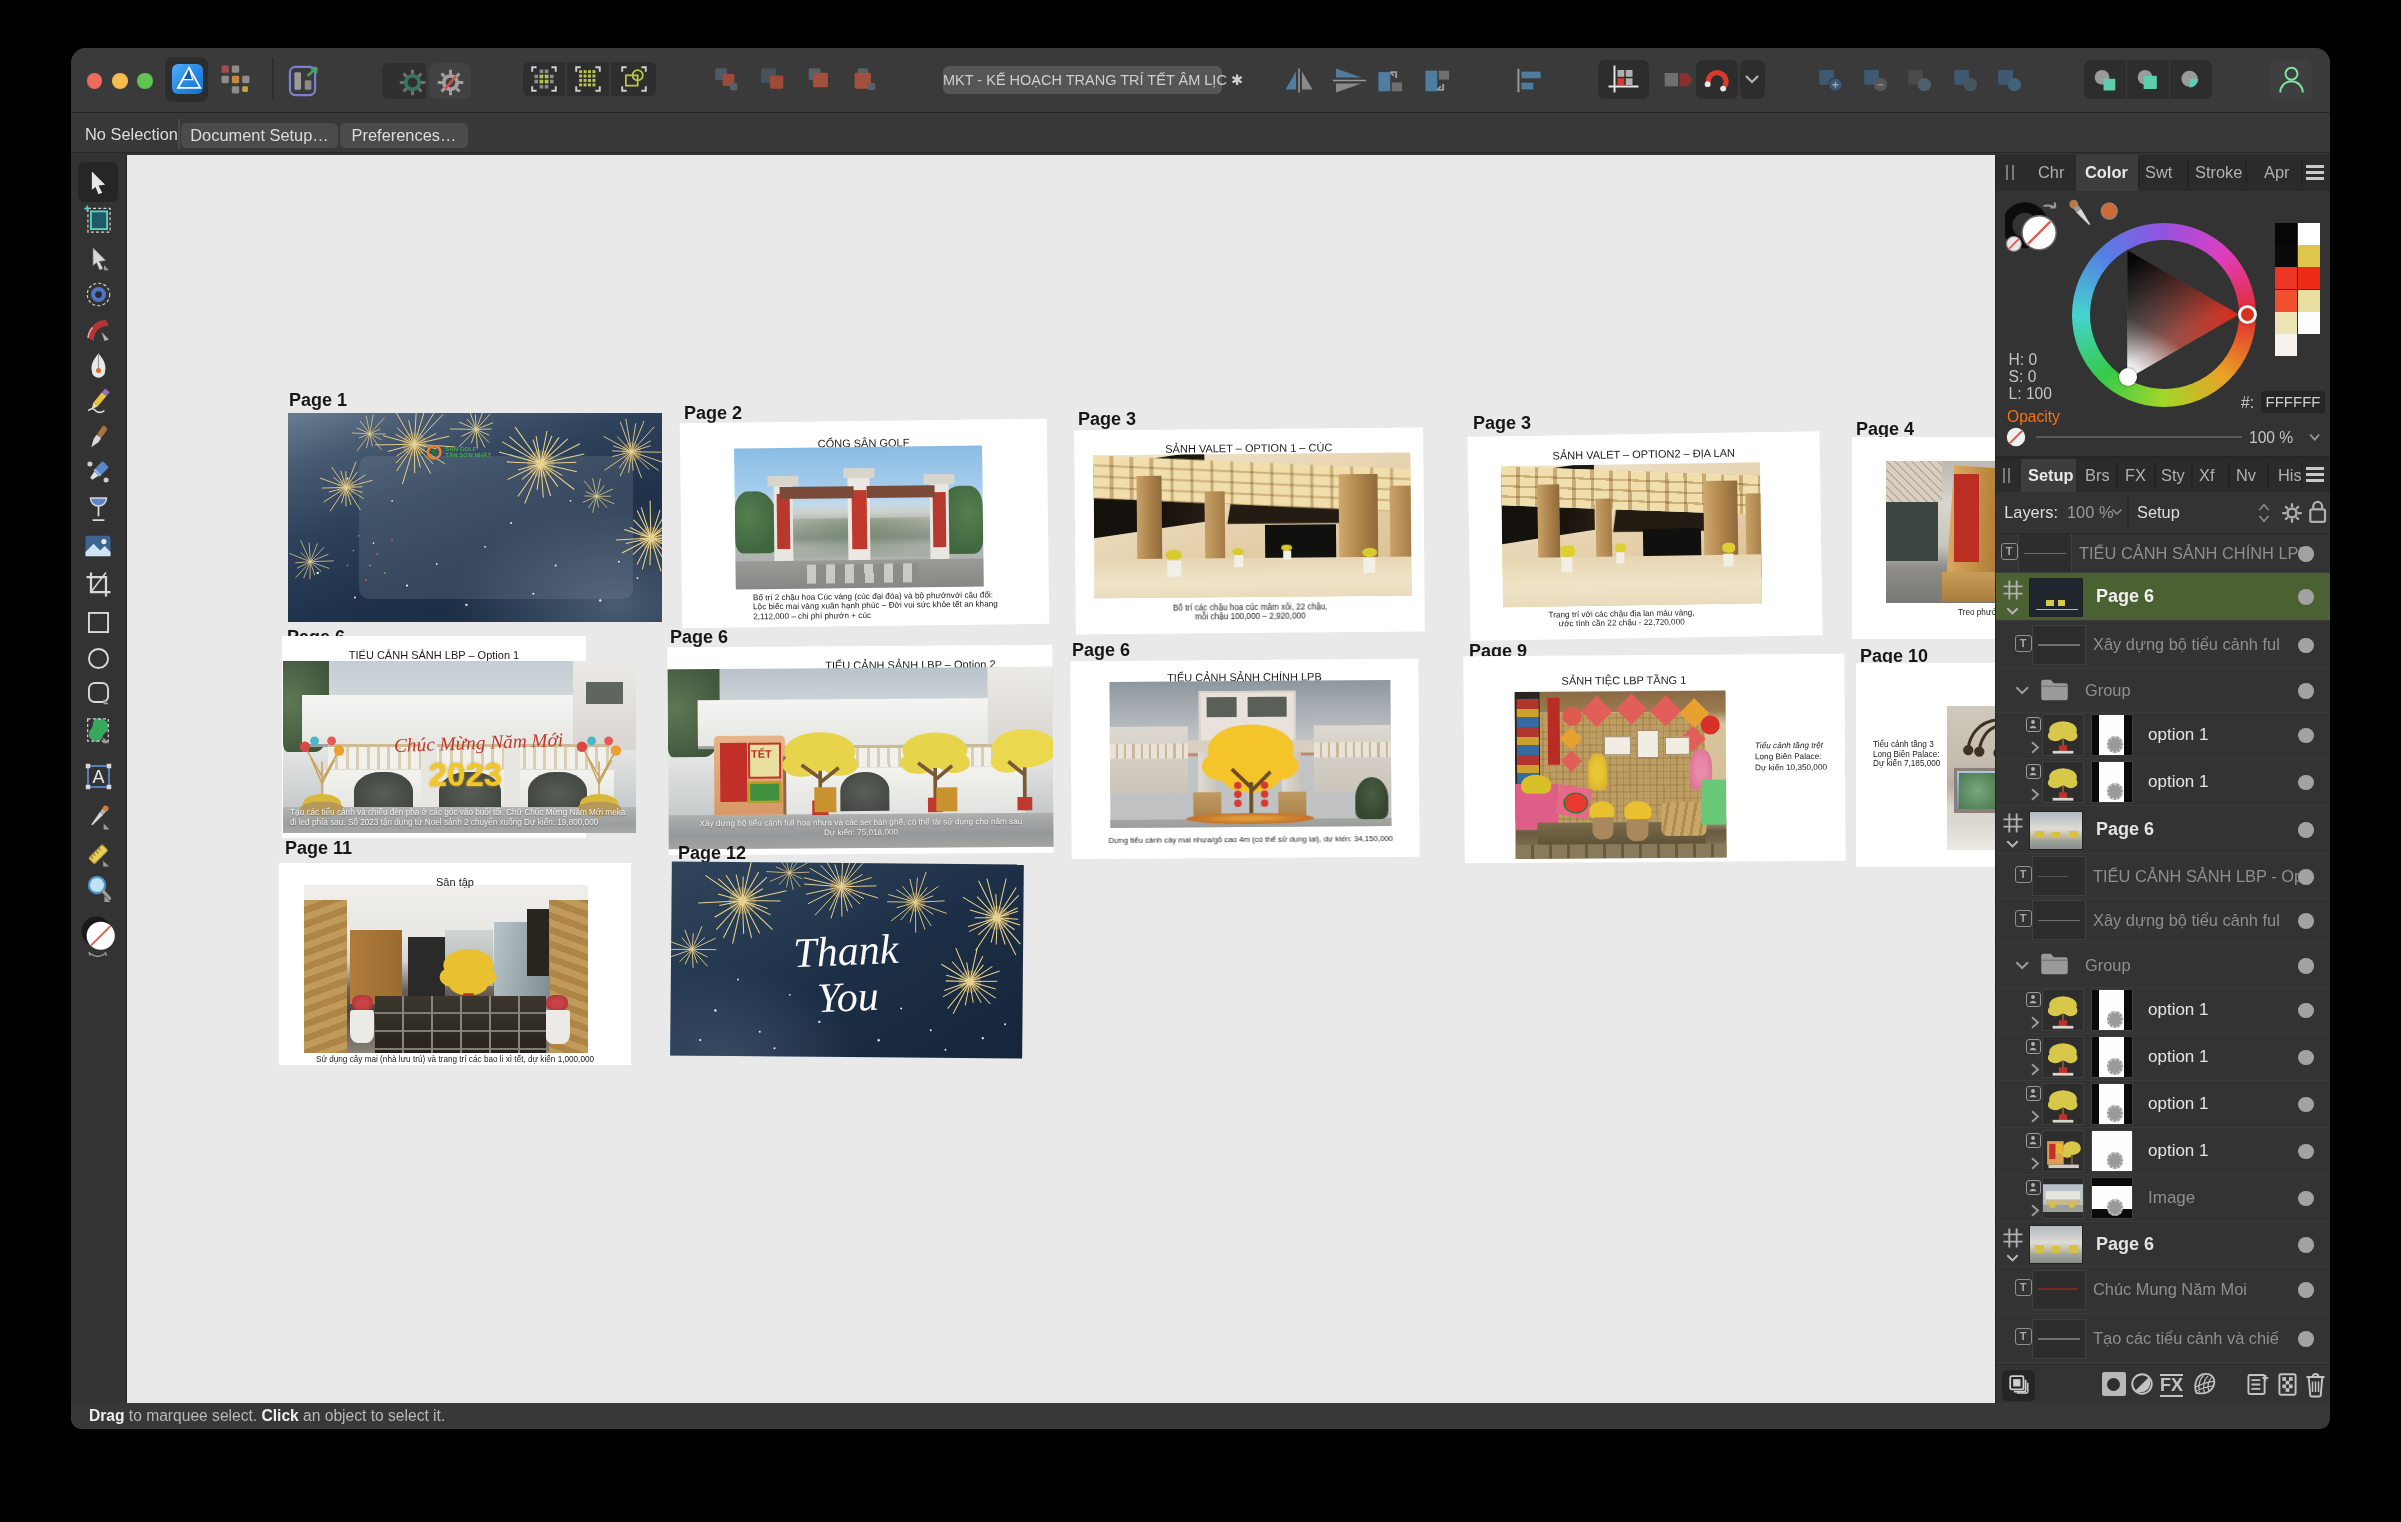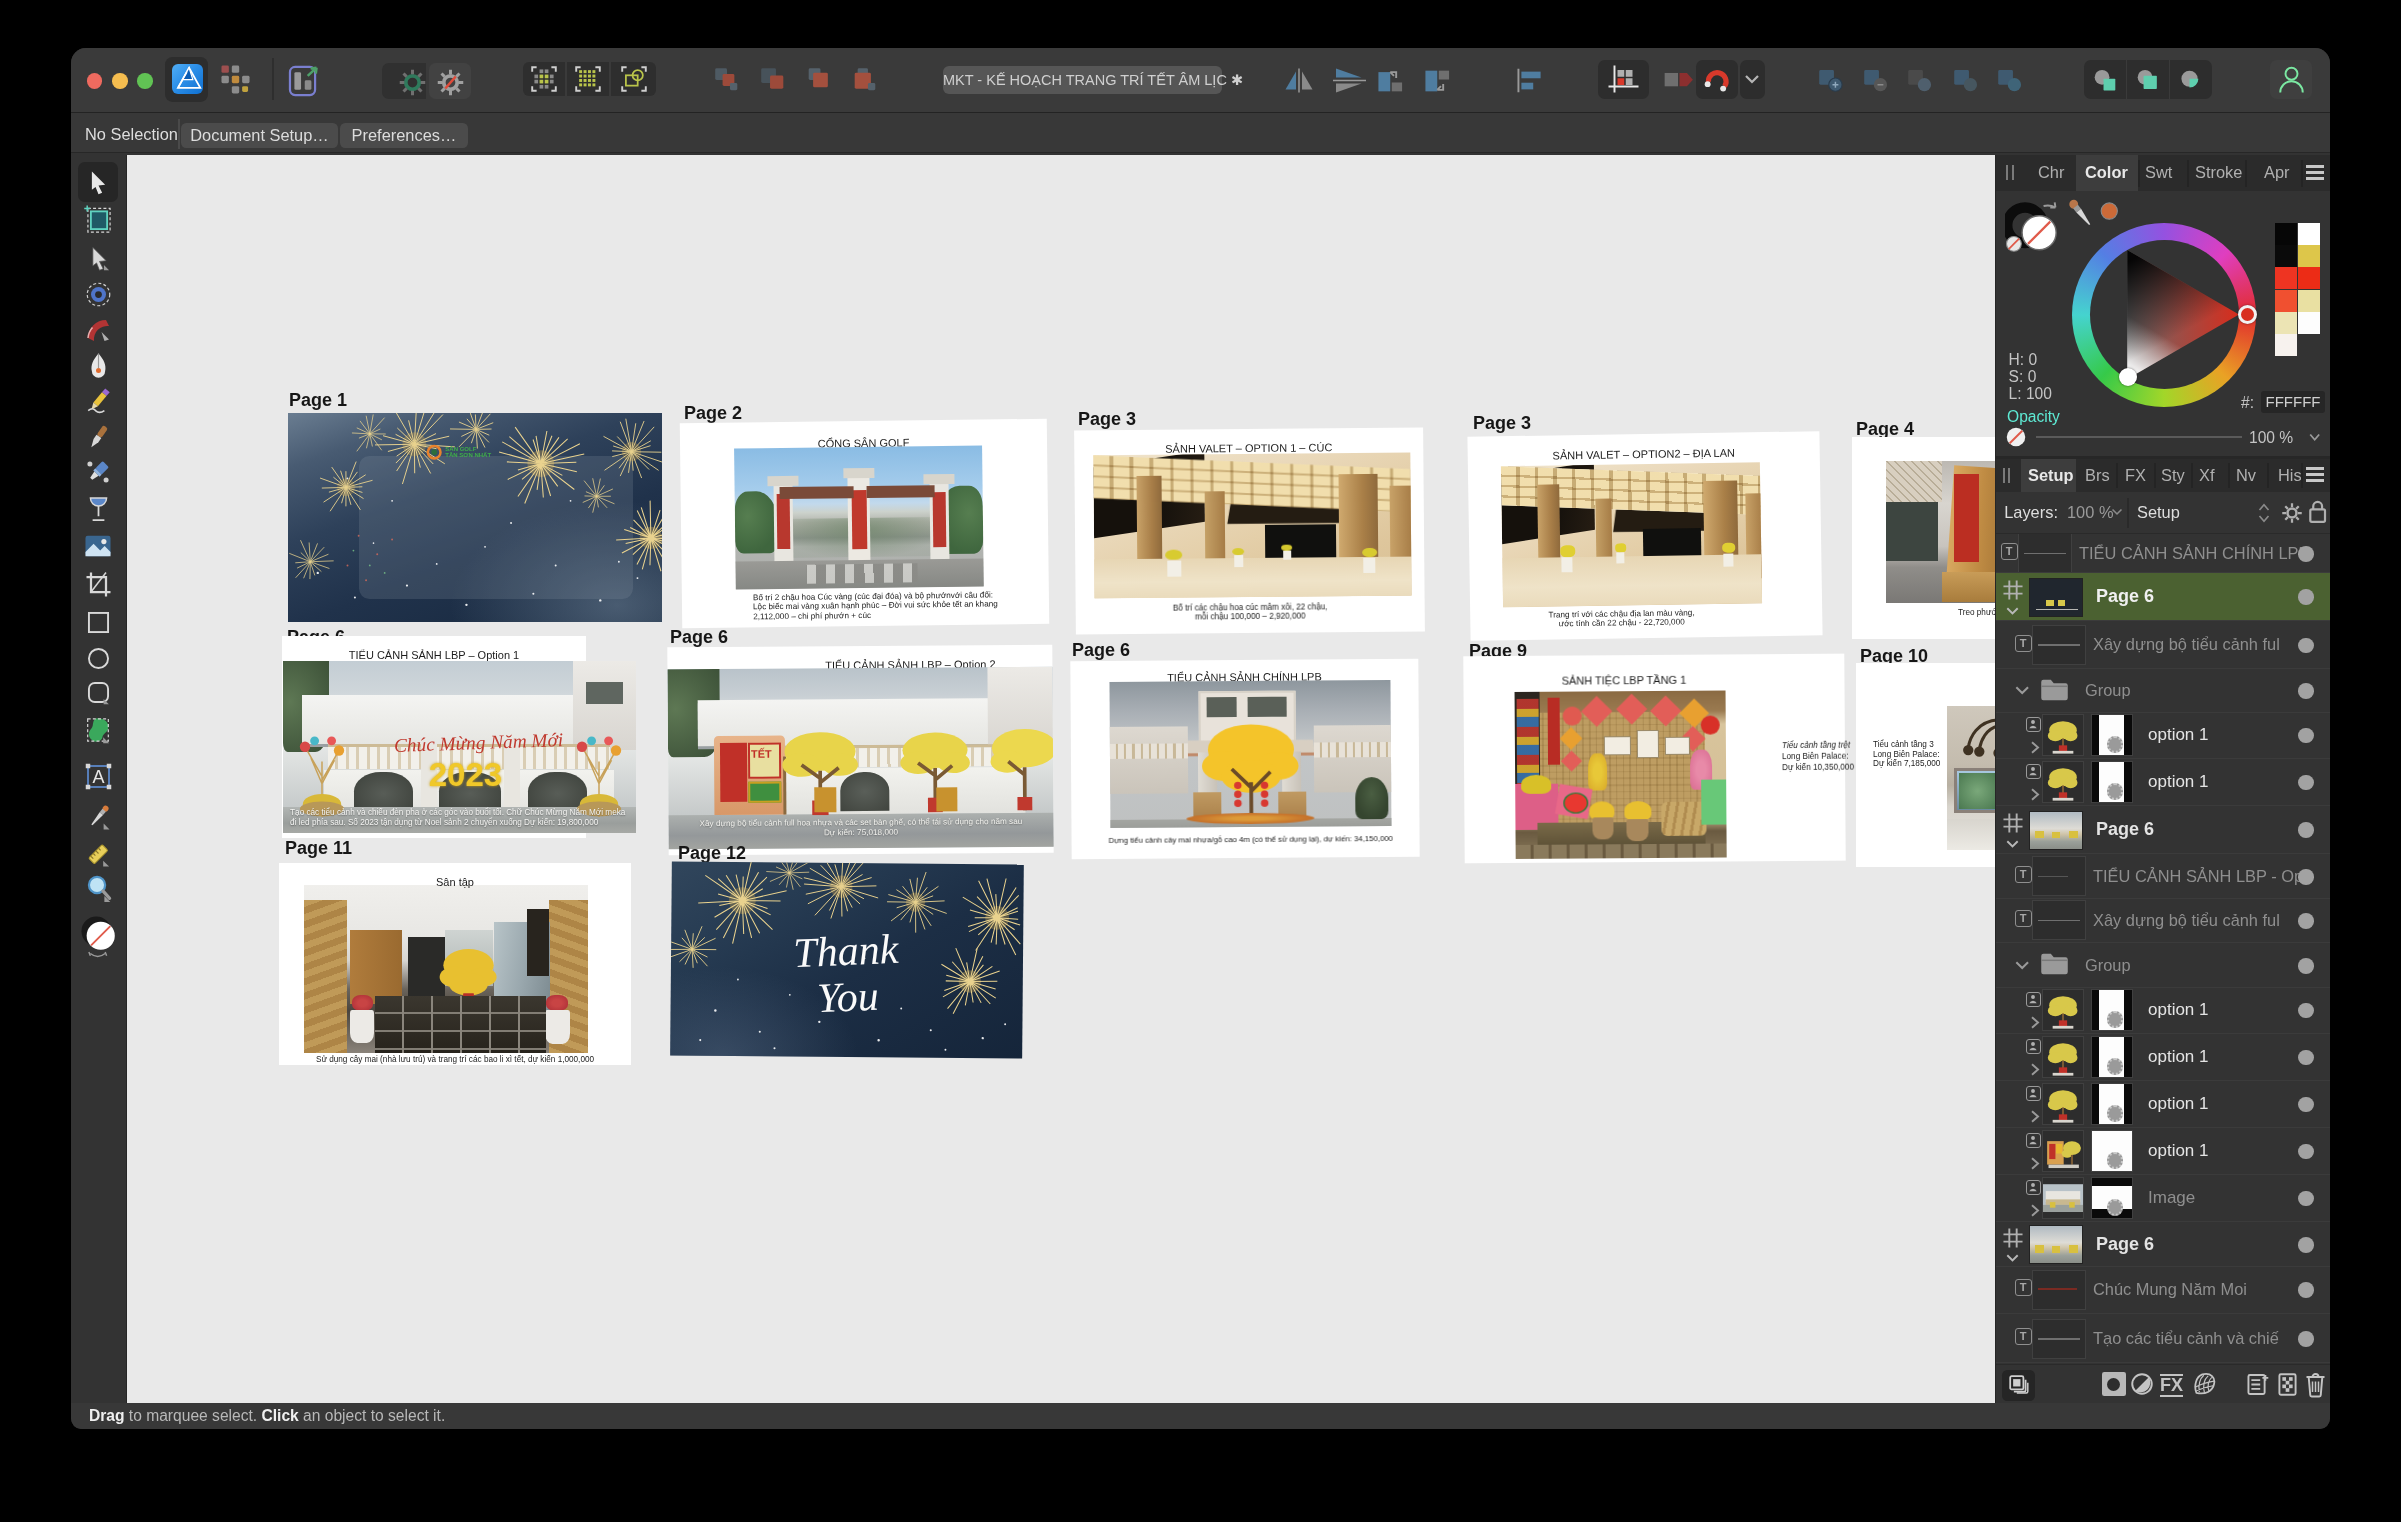--- a/index.html
+++ b/index.html
@@ -679,21 +679,21 @@
           <div class="abs" style="left:48px;top:101px;width:25px;height:21px;background:radial-gradient(#e83830 60%,#208038 65%);border-radius:50%;"></div>
           <div class="abs" style="left:22px;top:131px;width:168px;height:22px;background:linear-gradient(#7a6a48,#5f5338);"></div>
           <div class="abs" style="left:74px;top:110px;width:25px;height:18px;background:#e8c030;border-radius:50% 50% 30% 30%;"></div>
           <div class="abs" style="left:77px;top:126px;width:21px;height:22px;background:#a8885c;border-radius:10% 10% 40% 40%;"></div>
           <div class="abs" style="left:109px;top:110px;width:27px;height:18.6px;background:#e8c030;border-radius:50% 50% 30% 30%;"></div>
           <div class="abs" style="left:111px;top:128px;width:22px;height:22px;background:#a8885c;border-radius:10% 10% 40% 40%;"></div>
           <div class="abs" style="left:146px;top:111px;width:45px;height:34px;background:repeating-linear-gradient(100deg,#c8a868 0 6px,#b08c50 6px 9px);border-radius:6px;"></div>
           <div class="abs" style="left:186px;top:89px;width:25px;height:45px;background:#68c878;"></div>
           <div class="abs" style="left:0;top:153px;width:211px;height:14px;background:repeating-linear-gradient(90deg,#8a7a5c 0 15px,#6a5a40 15px 18px);"></div>
         </div>
-        <div class="pcap" style="left:318px;top:86px;width:82px;line-height:11px;font-size:8.2px;"><i>Tiểu cảnh tầng trệt</i><br>Long Biên Palace:<br>Dự kiến 10,350,000</div>
+        <div class="pcap" style="left:291px;top:86px;width:82px;line-height:11px;font-size:8.2px;"><i>Tiểu cảnh tầng trệt</i><br>Long Biên Palace:<br>Dự kiến 10,350,000</div>
       </div>
 
       <div class="pagelabel" style="left:1733px;top:491px;">Page 10</div>
       <div class="wpage" style="left:1729px;top:508px;width:193px;height:204px;">
         <div class="pcap" style="left:17px;top:77px;width:78px;font-size:8.2px;line-height:9.7px;">Tiểu cảnh tầng 3<br>Long Biên Palace:<br>Dự kiến 7,185,000</div>
         <div class="abs" style="left:91px;top:43px;width:103px;height:144px;background:linear-gradient(#cfc8bc 0%,#c4bcae 40%,#b8b0a2 55%,#d8d4cc 70%,#e2e0da 100%);overflow:hidden;">
           <svg width="103" height="62" viewBox="0 0 138 84" style="position:absolute;left:0px;top:1.5px;">
               <g stroke="#3f3222" stroke-width="4" fill="none">
                 <path d="M69 4 V30 M69 16 C40 18 30 40 28 54 M69 16 C98 18 108 40 110 54 M69 24 C52 28 45 44 43 56 M69 24 C86 28 93 44 95 56 M69 30 V58"></path>
                 <g fill="#3f3222">
@@ -847,21 +847,21 @@
         <div class="abs" style="left:302px;top:135px;width:22px;height:22px;background:#e9e0a2;"></div>
       <div class="abs" style="left:279px;top:157px;width:22px;height:22px;background:#ece4b4;"></div>
         <div class="abs" style="left:302px;top:157px;width:22px;height:22px;background:#fdfdfd;"></div>
       <div class="abs" style="left:279px;top:179px;width:22px;height:22px;background:#f7f2ee;"></div>
 
       <div class="abs" style="left:12.6px;top:196px;color:#c4c4c4;font-size:15.6px;">H: 0</div>
       <div class="abs" style="left:12.6px;top:213px;color:#c4c4c4;font-size:15.6px;">S: 0</div>
       <div class="abs" style="left:12.6px;top:230px;color:#c4c4c4;font-size:15.6px;">L: 100</div>
       <div class="abs" style="left:245px;top:239px;color:#c4c4c4;font-size:15.6px;">#:</div>
       <div class="abs" style="left:265px;top:236px;width:64px;height:22px;background:#262626;border-radius:3px;color:#cfcfcf;font-size:15px;line-height:22px;text-align:center;">FFFFFF</div>
-      <div class="abs" style="left:11px;top:253px;color:#5eead4;font-size:15.6px;">Opacity</div>
+      <div class="abs" style="left:11px;top:253px;color:#f97316;font-size:15.6px;">Opacity</div>
       <svg class="abs" style="left:10.4px;top:272px;" width="20" height="20" viewBox="0 0 27 27">
           <circle cx="13.5" cy="13.5" r="12.5" fill="#f0f0f0"></circle>
           <path d="M5 22 L22 5" stroke="#e05a4a" stroke-width="2.6"></path>
         </svg>
       <div class="abs" style="left:40px;top:281px;width:206px;height:1.5px;background:#5a5a5a;"></div>
       <div class="abs" style="left:253px;top:274px;color:#c4c4c4;font-size:15.6px;">100 %</div>
       <svg class="abs" style="left:312px;top:278px;" width="13.4" height="9" viewBox="0 0 18 12">
           <path d="M3 2 l6 7 l6 -7" stroke="#9a9a9a" stroke-width="2.4" fill="none"></path>
         </svg>
 

